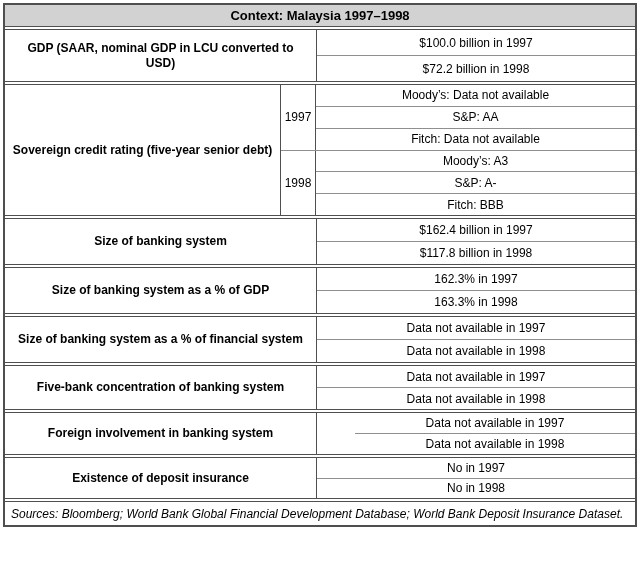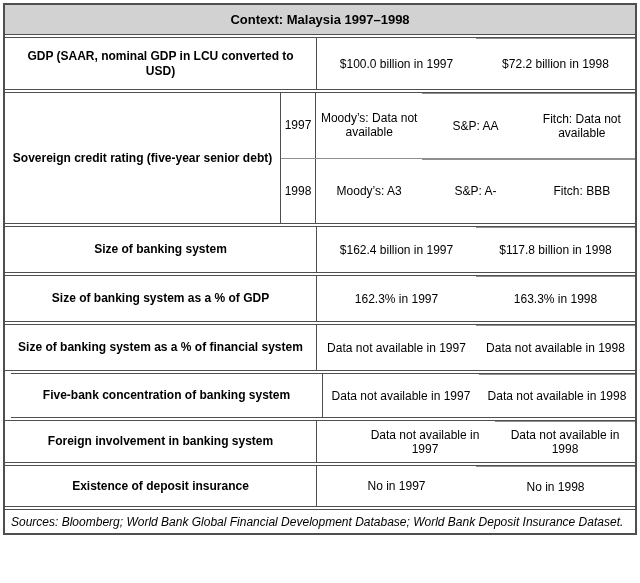--- a/index.html
+++ b/index.html
@@ -17,64 +17,64 @@
     color:var(--text);
     font-family:"Liberation Sans", sans-serif;
   }
   .page{padding:3px;}
   .tbl{
     border:2px solid var(--border-dark);
     display:flex;flex-direction:column;gap:2px;
     background:var(--page-bg);
   }
   .hdr{
-    height:30px;flex:none;
+    height:22px;flex:none;
     background:var(--header-bg);
     border-bottom:1px solid var(--border-dark);
     display:flex;align-items:center;justify-content:center;
     font-weight:bold;font-size:13px;
   }
   .section{
     display:flex;flex:none;
     border-top:1px solid var(--border-dark);
     border-bottom:1px solid var(--border-dark);
   }
   .label-cell{
     width:312px;flex:none;
     border-right:1px solid var(--border-dark);
     display:flex;align-items:center;justify-content:center;
     text-align:center;font-weight:bold;font-size:12px;
     padding:0 12px;line-height:1.25;
   }
-  .values{flex:1;display:flex;}
+  .values{flex:1;display:flex;flex-direction:column;}
   .value-cell{
     flex:1;display:flex;align-items:center;justify-content:center;
     font-size:12px;text-align:center;padding:0 4px;
   }
   .vt{border-top:1px solid var(--border-light);}
   
   .sov .label-cell{width:276px;padding:0 2px;}
   .sov-right{flex:1;display:flex;flex-direction:column;}
   .year-block{flex:1;display:flex;}
   .yb2{border-top:1px solid var(--border-light);}
   .year-cell{
     width:35px;flex:none;
     border-right:1px solid var(--border-dark);
     display:flex;align-items:center;justify-content:center;
     font-size:12px;
   }
-  .ratings{flex:1;display:flex;flex-direction:row;}
+  .ratings{flex:1;display:flex;flex-direction:column;}
   
   .h-gdp{height:53px;}
   .h-cap{height:53px;}
   .h-sov{height:132px;}
   .h-size{height:47px;}
   .h-pgdp{height:47px;}
   .h-pfin{height:47px;}
-  .h-five{height:45px;margin-left:6px;}
+  .h-five{height:45px;}
   .h-for{height:43px;gap:38px;}
   .h-dep{height:42px;}
   .src{
     height:24px;flex:none;
     border-top:1px solid var(--border-dark);
     display:flex;align-items:center;
     font-style:italic;font-size:12px;
     padding:0 6px;
   }
 </style>

